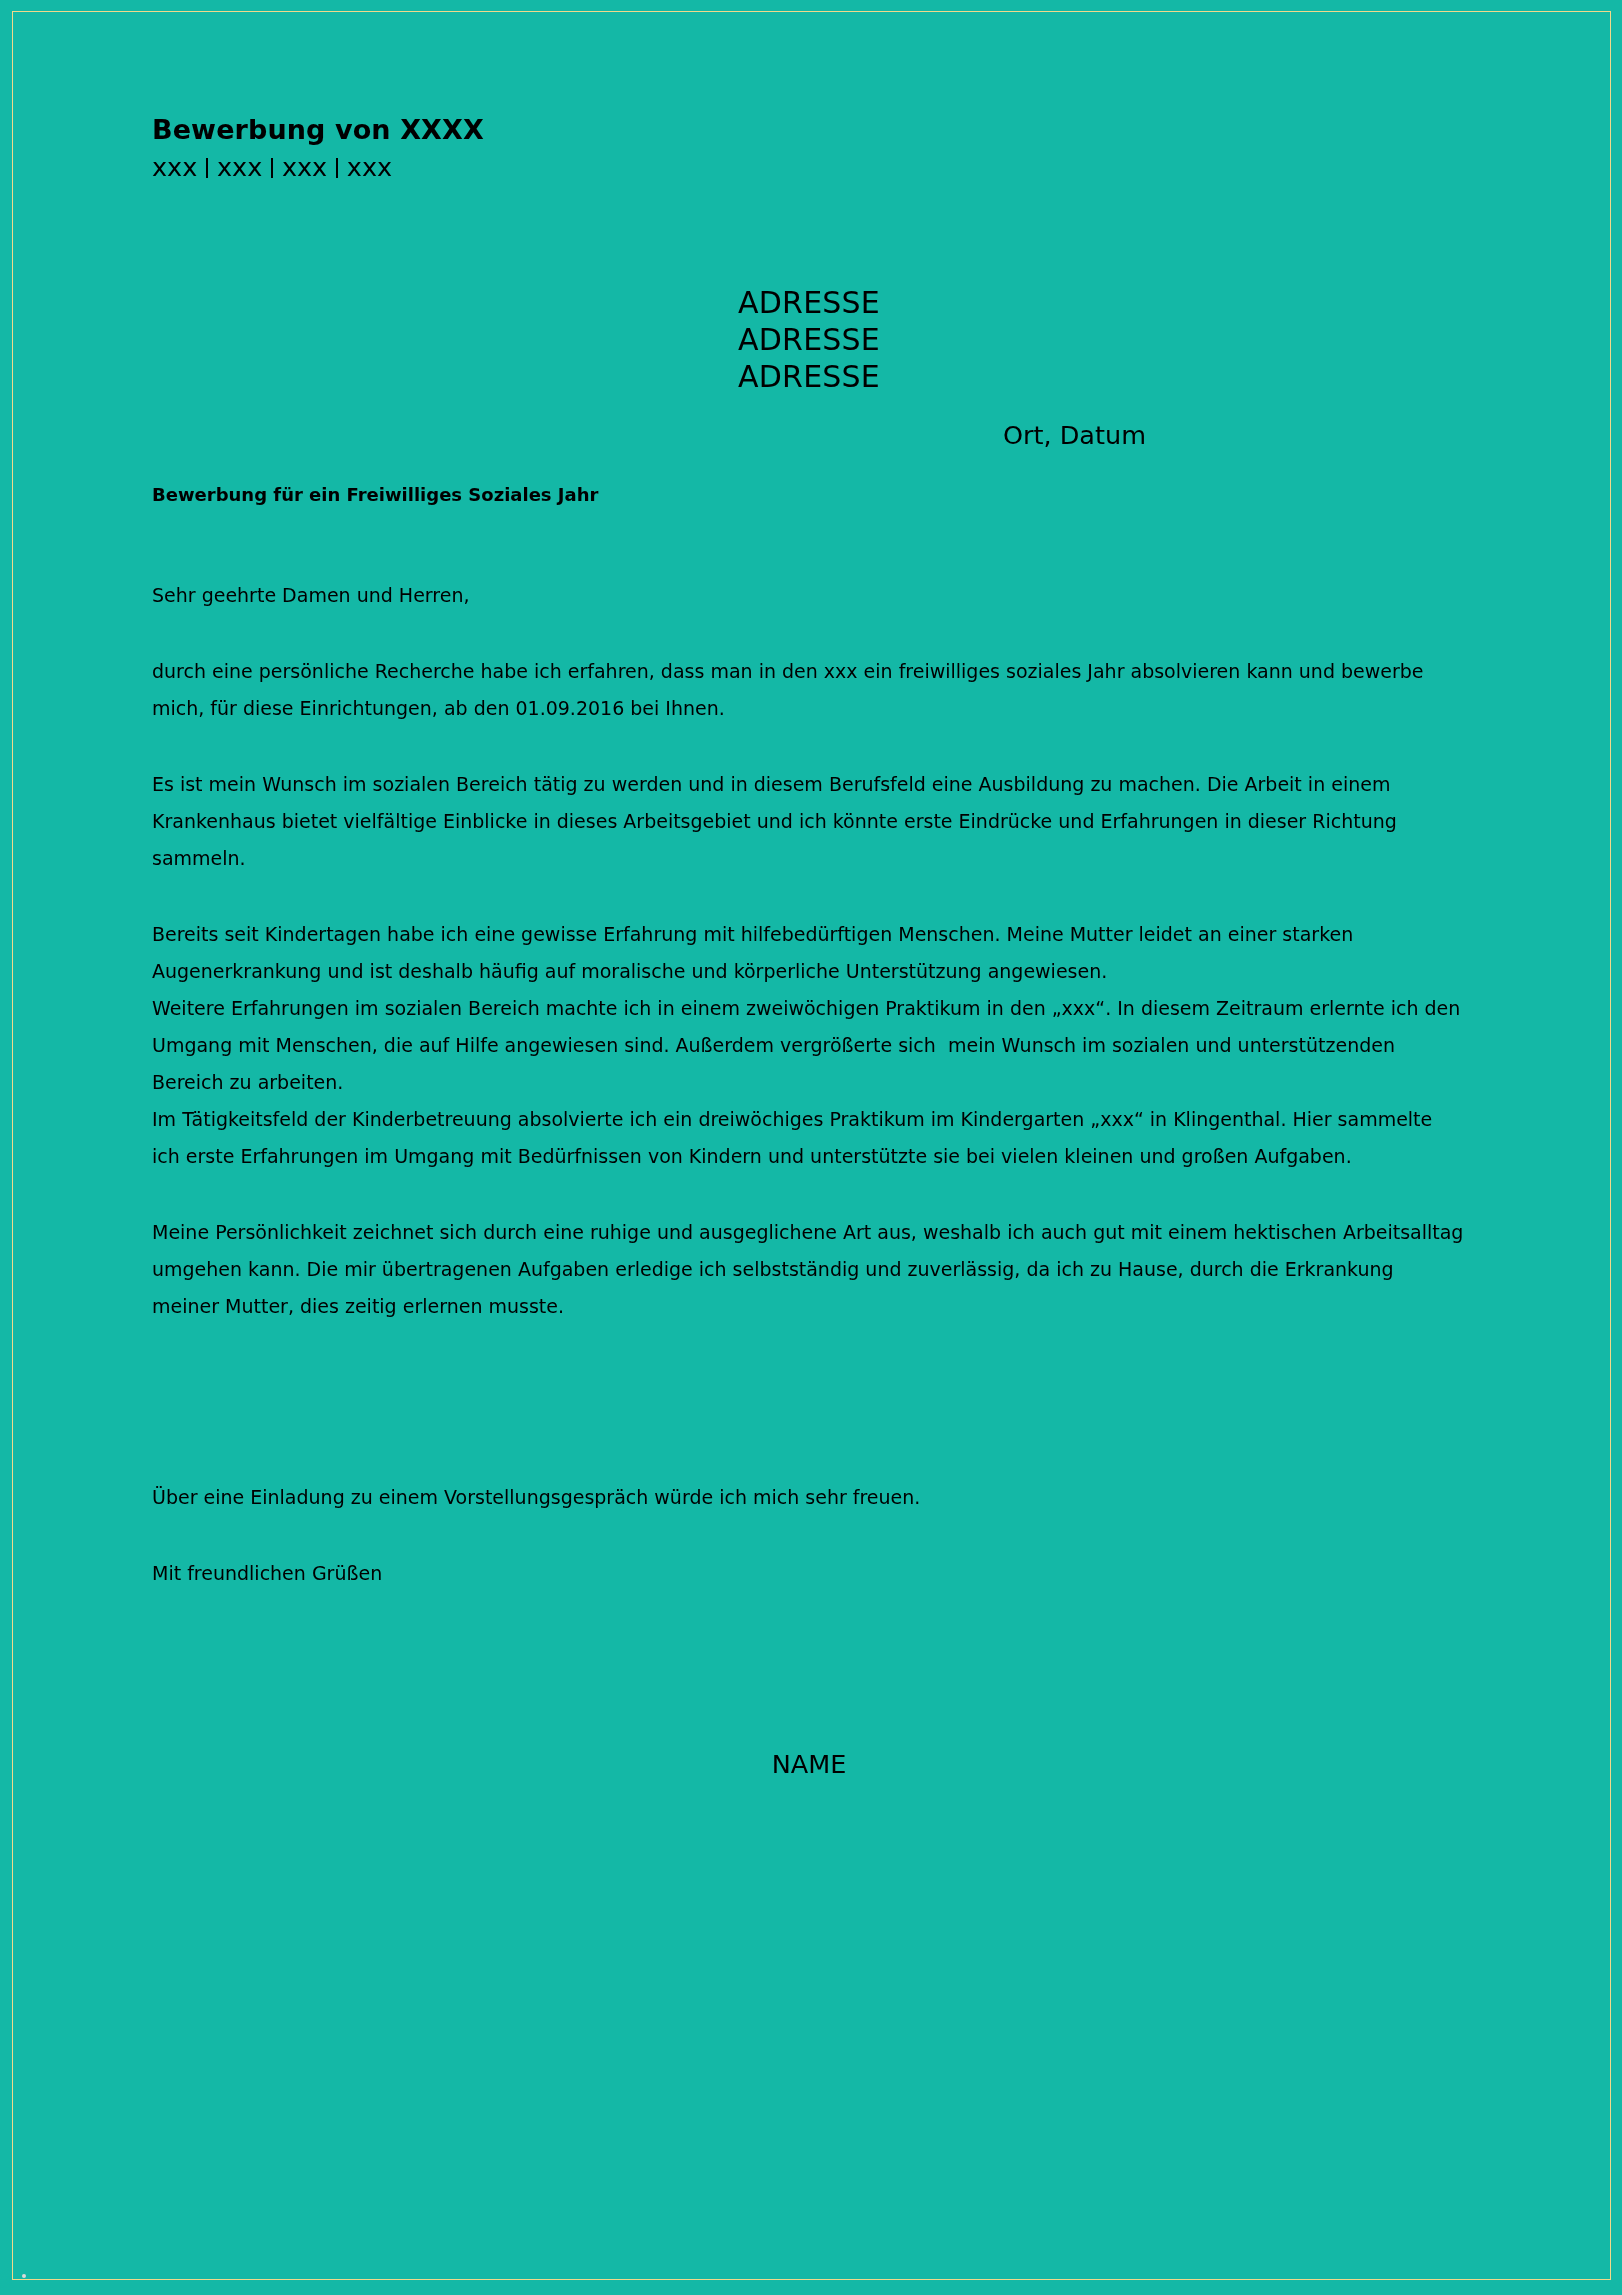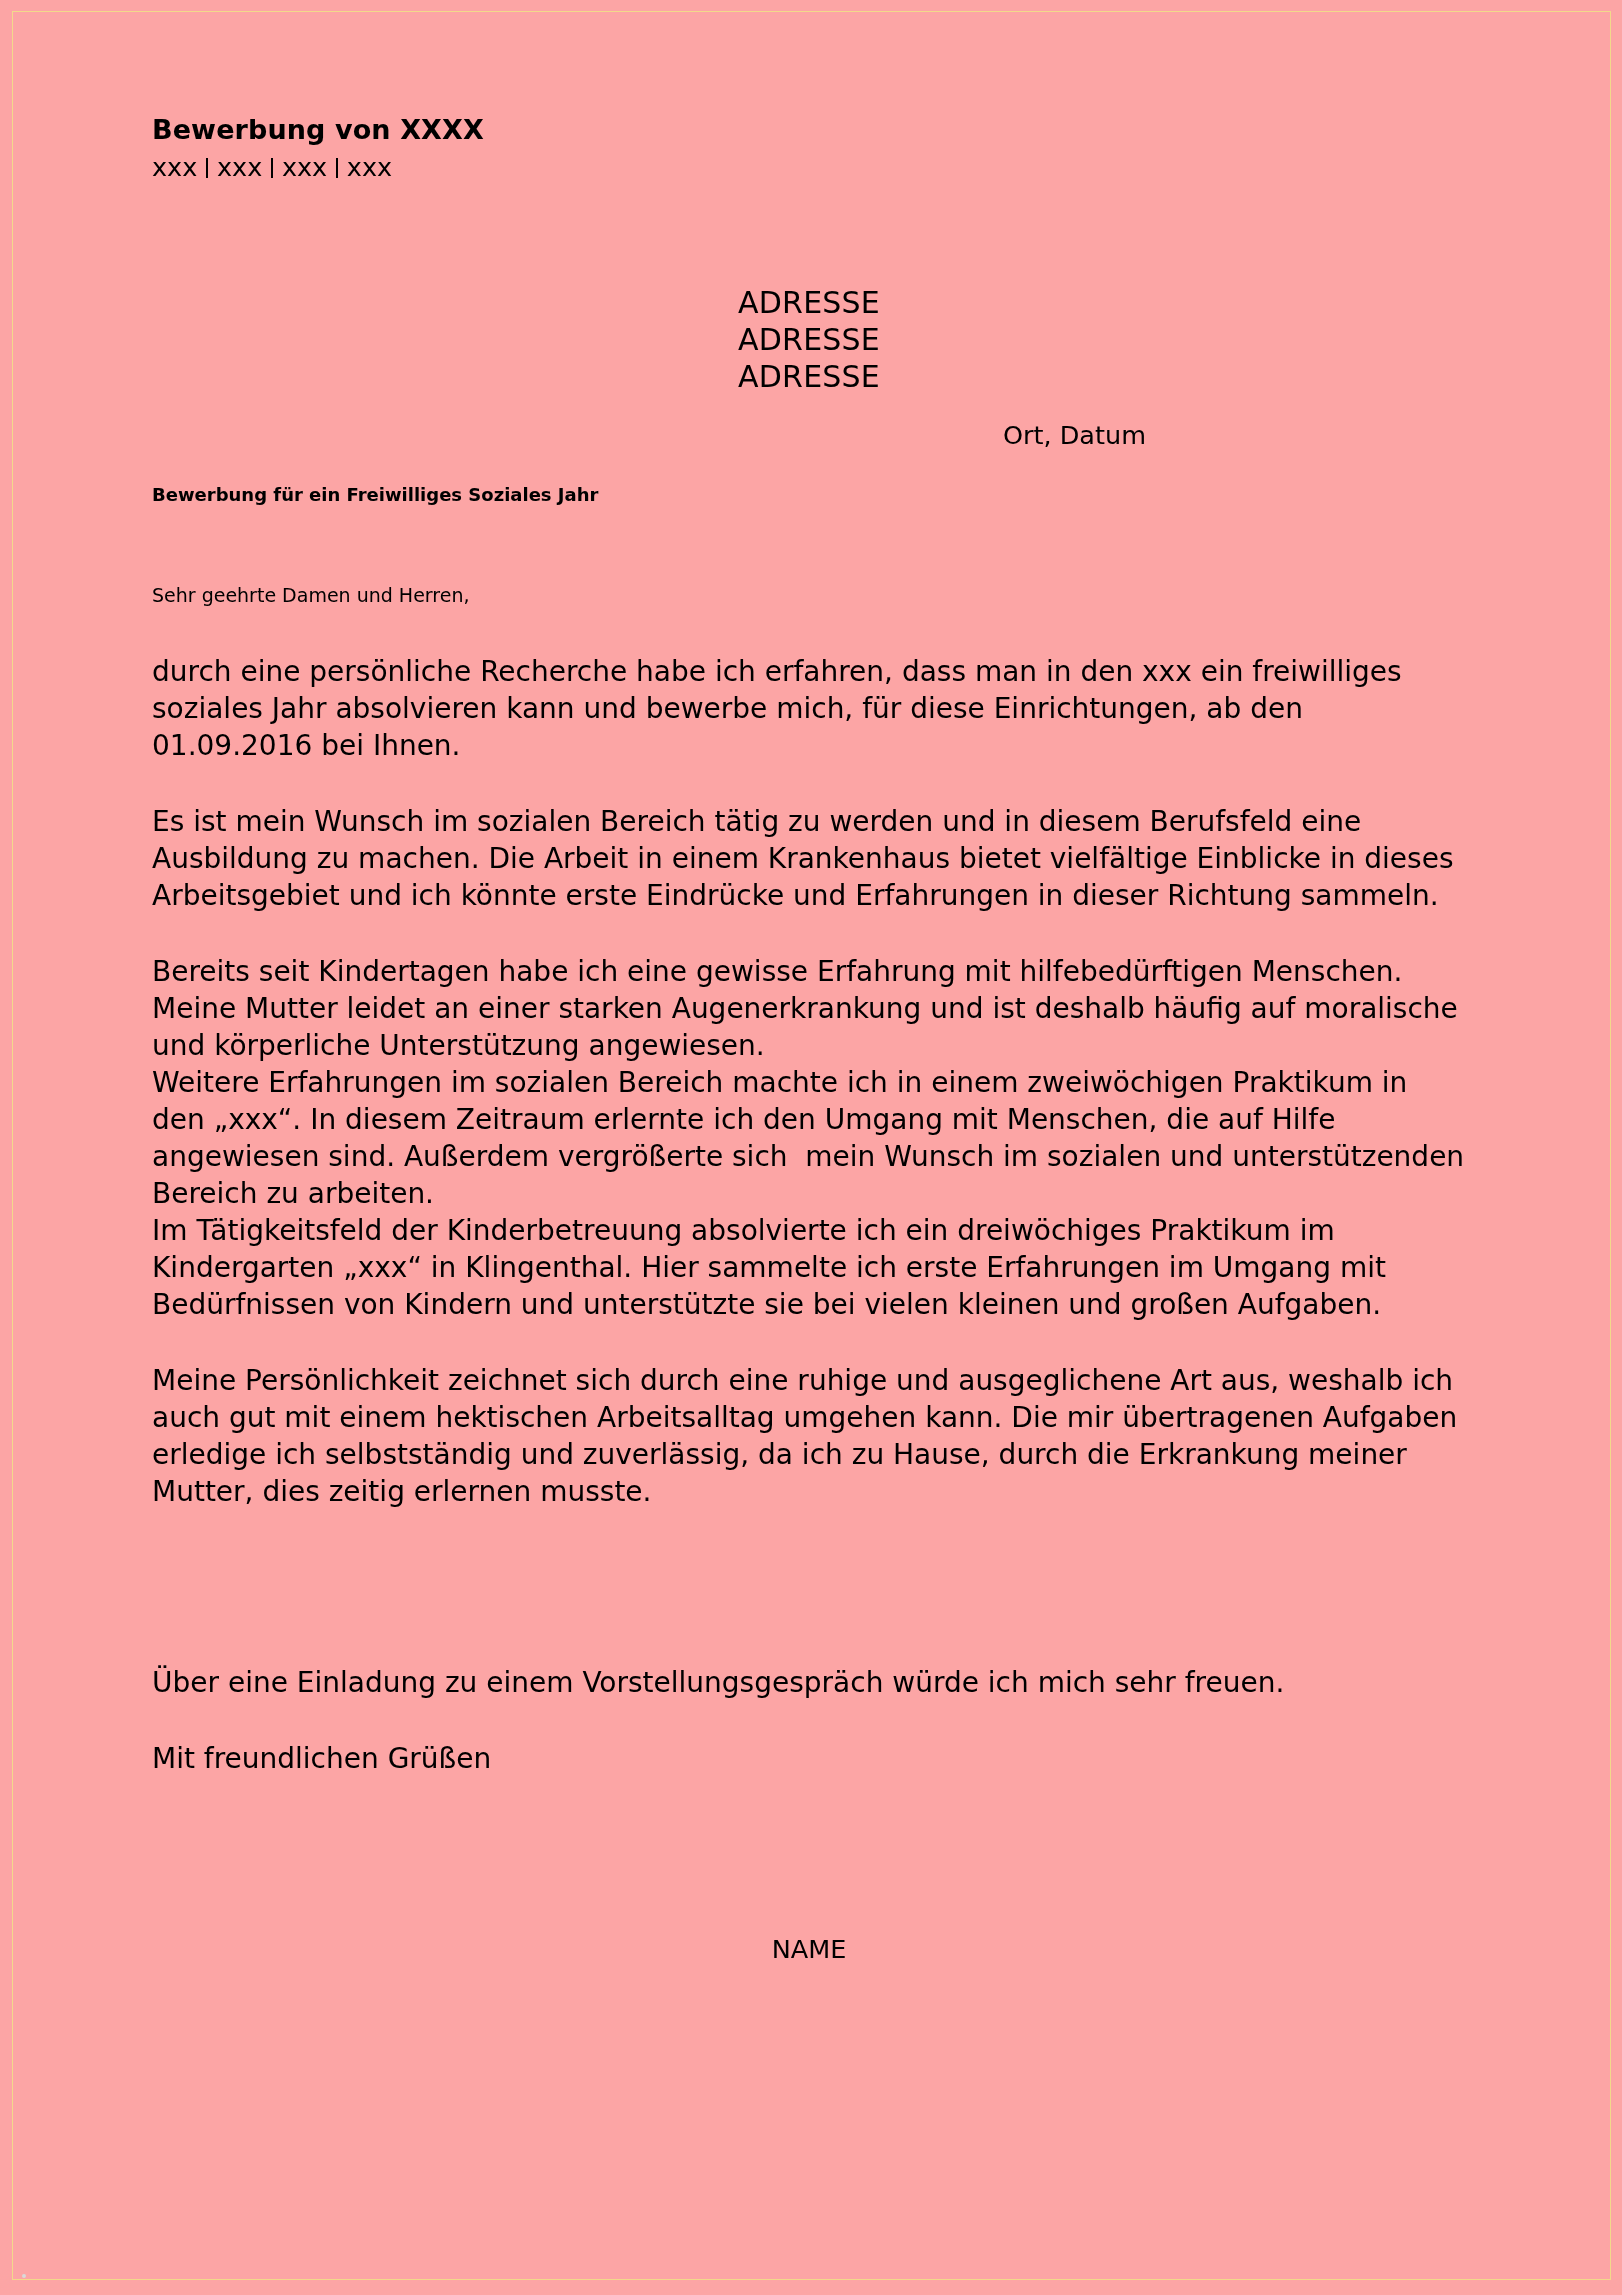--- a/index.html
+++ b/index.html
@@ -7,21 +7,21 @@
     padding: 0;
     background: #ffffff;
   }
   body {
     font-family: "DejaVu Sans", sans-serif;
   }
   .page {
     position: relative;
     width: 1623px;
     height: 2295px;
-    background: #fca5a5;
+    background: #14b8a6;
     box-sizing: border-box;
     overflow: hidden;
   }
   
   .page-frame {
     position: absolute;
     left: 11.8px;
     top: 10.5px;
     width: 1599px;
     height: 2269px;
@@ -61,21 +61,21 @@
     padding-right: 320px;
     font-size: 25.5px;
     line-height: 37px;
   }
   .subject {
     font-size: 18px;
     font-weight: bold;
     line-height: 38px;
   }
   .para {
-    font-size: 28px;
+    font-size: 19px;
     line-height: 37px;
     color: #000;
     white-space: pre-wrap;
   }
   .salut {
     font-size: 19px;
     line-height: 37px;
   }
   .name-line {
     font-size: 25.5px;

